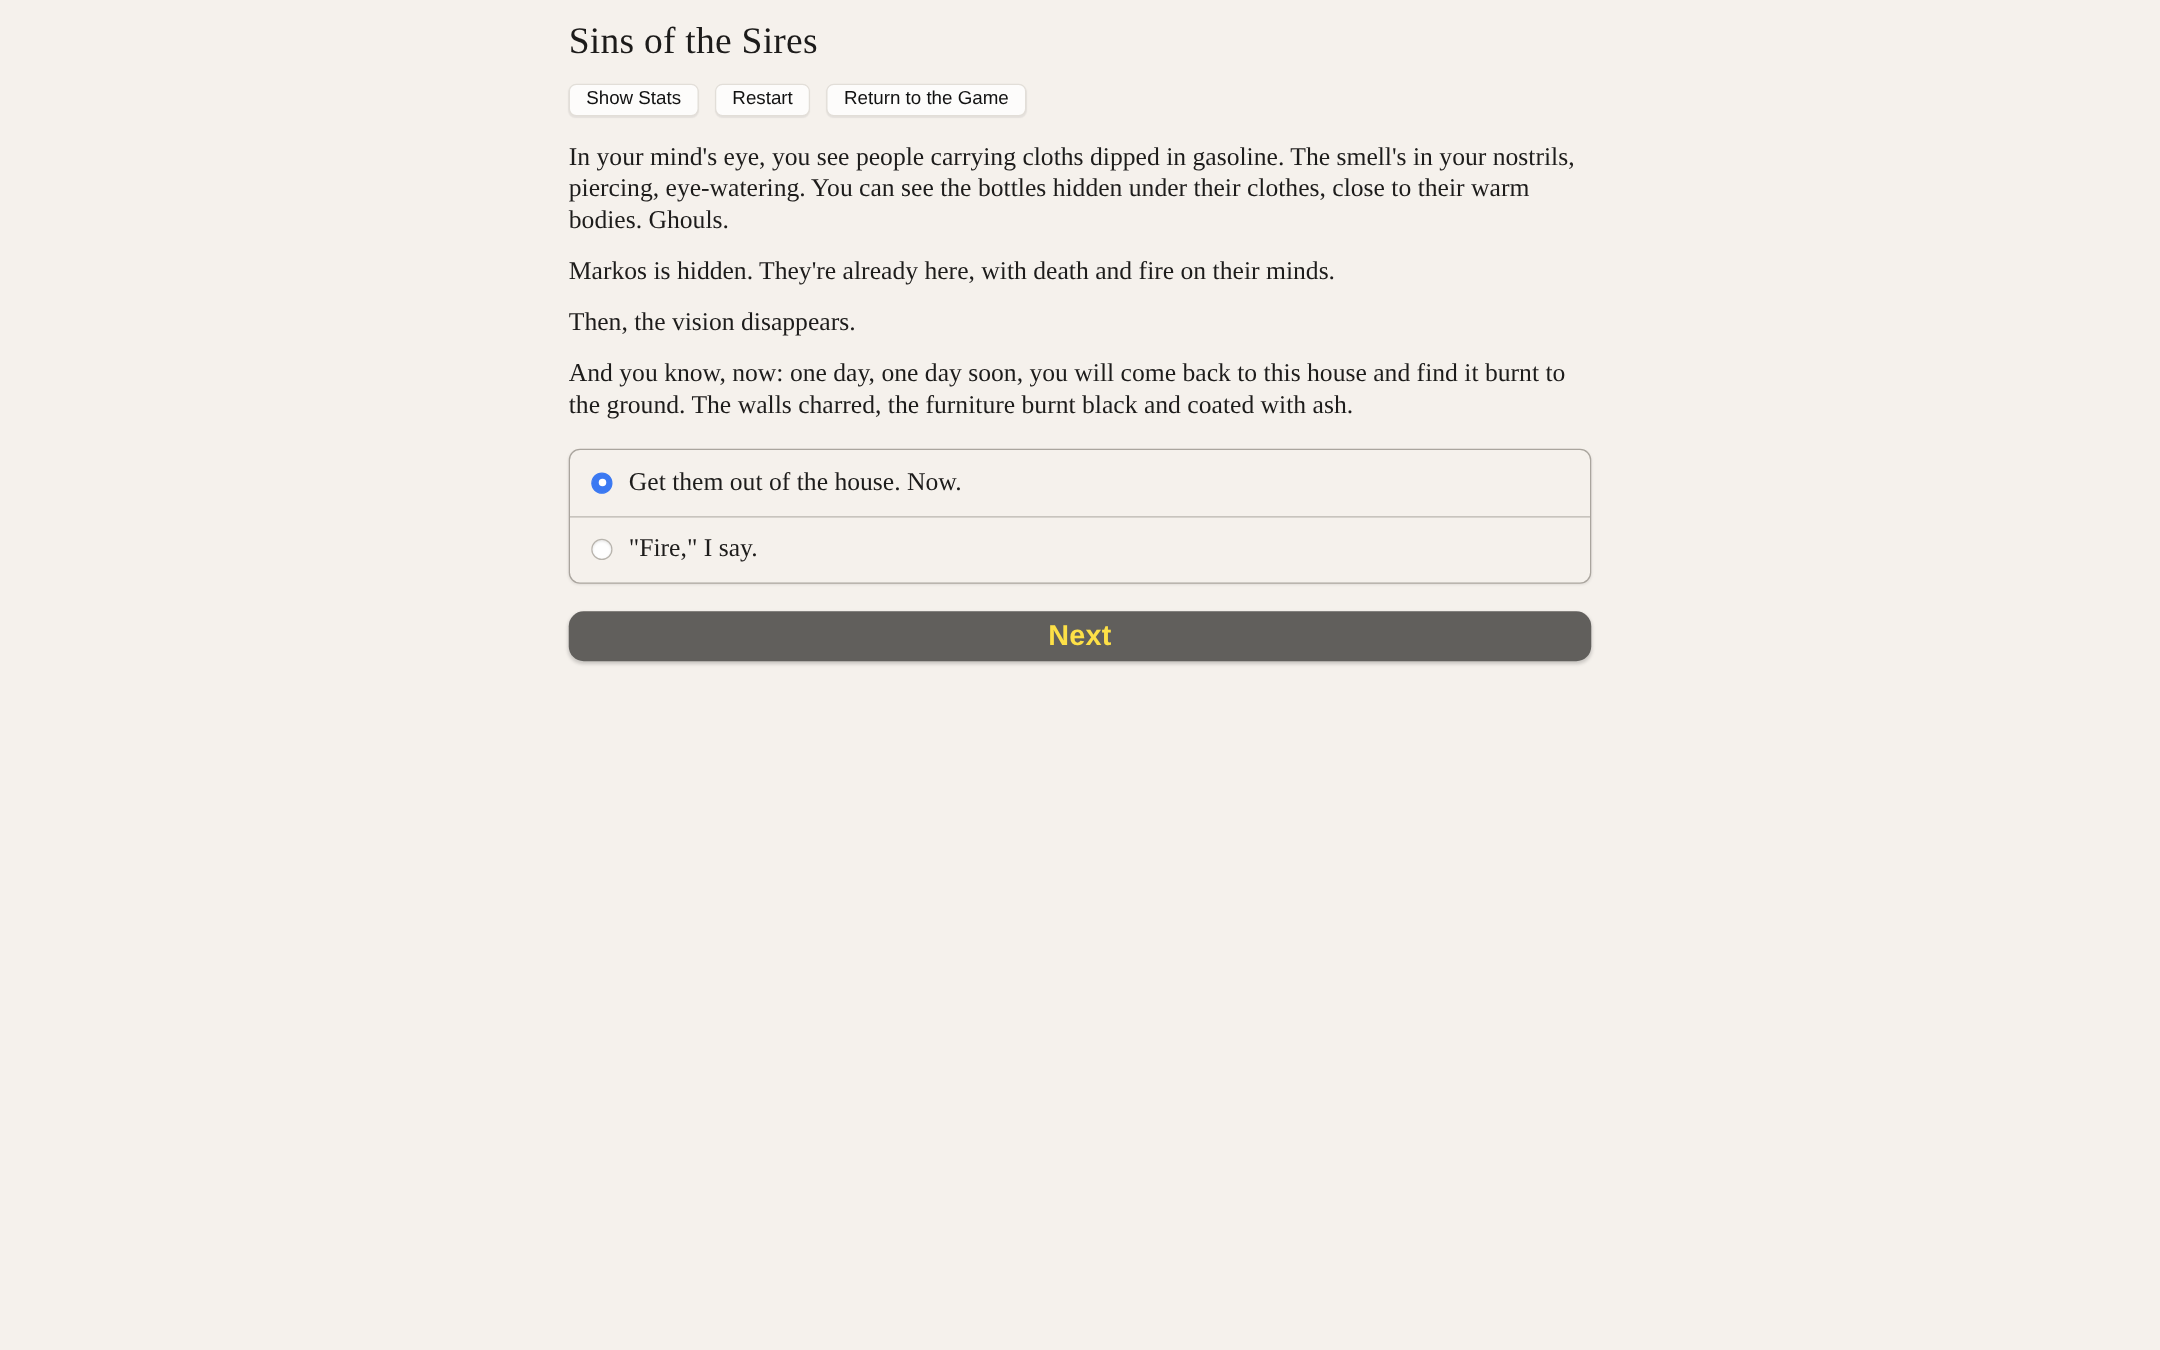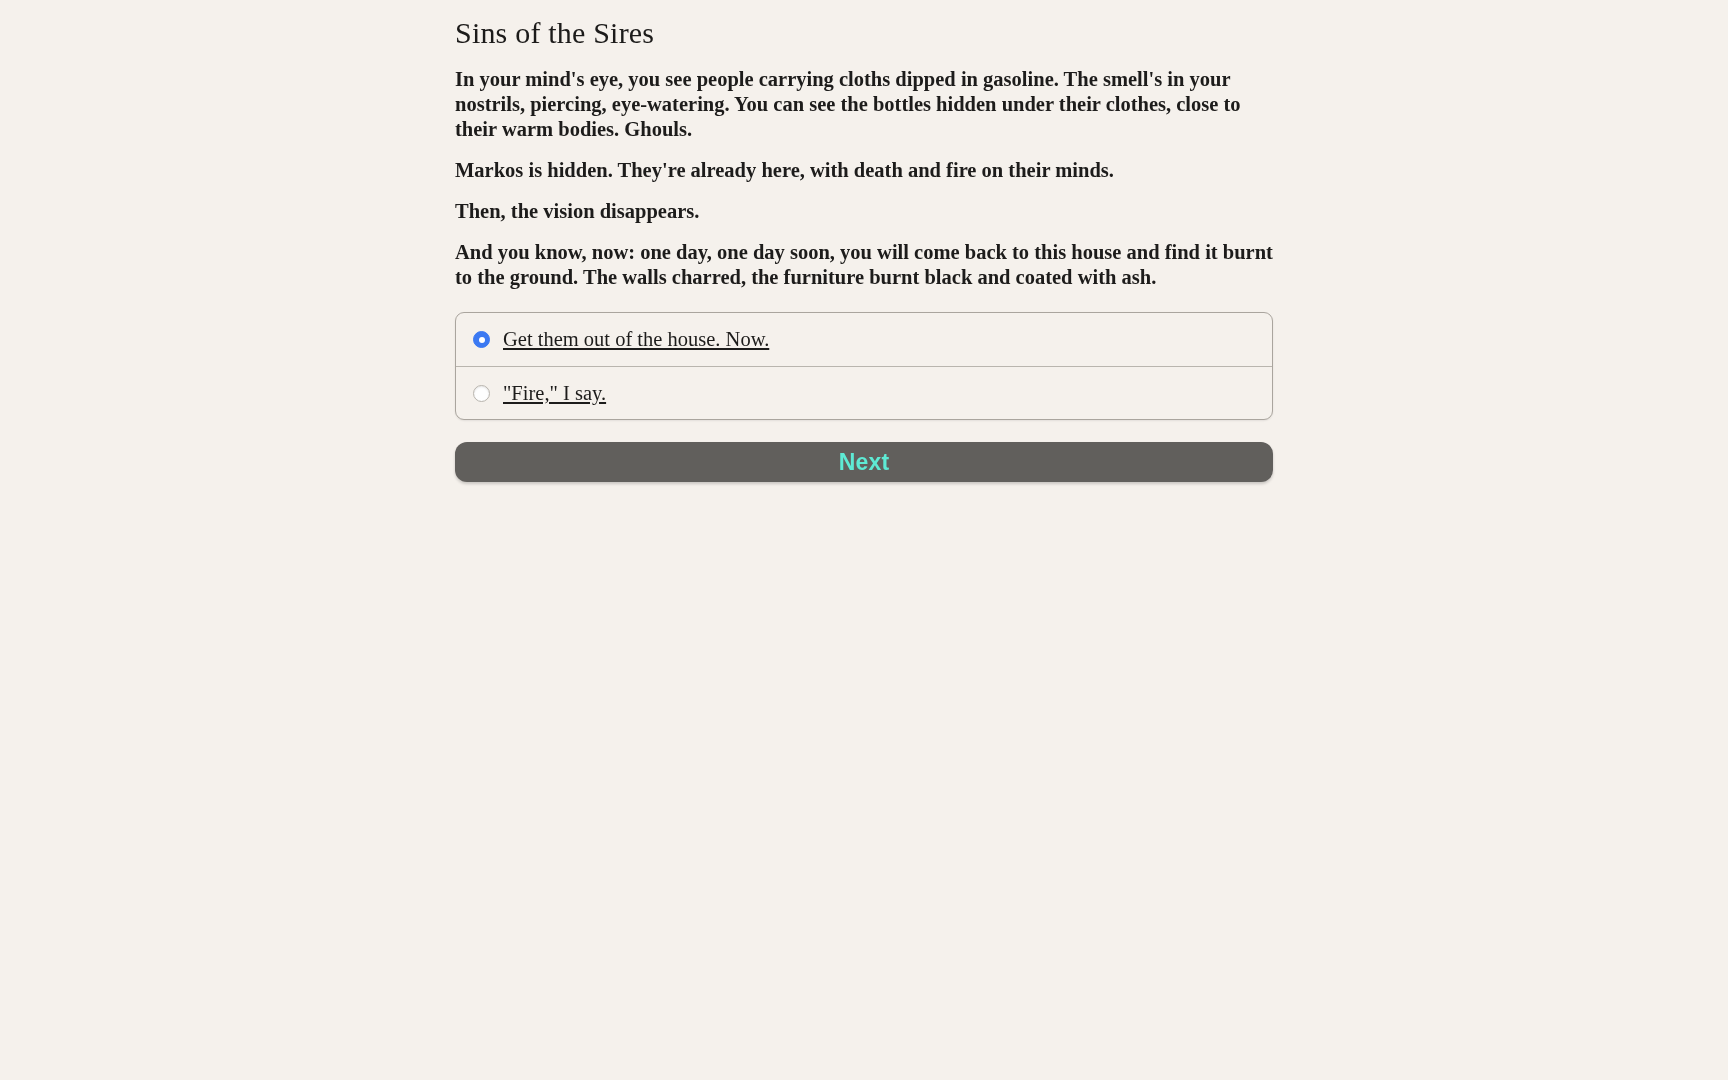--- a/index.html
+++ b/index.html
@@ -46,30 +46,28 @@
     padding: 3px 13px 4px;
     box-shadow: 0 1px 1px rgba(0,0,0,0.07);
     cursor: pointer;
     line-height: 1.1;
   }
   .story p {
     font-size: 20.5px;
     line-height: 25px;
     margin-bottom: 16px;
     color: #1d1c1b;
-    font-weight: bold;
   }
   .choices {
     margin-top: 22px;
     border: 1px solid #aaa59e;
     border-radius: 9px;
     background: #f5f1ec;
     overflow: hidden;
     box-shadow: 0 1px 2px rgba(0,0,0,0.08);
-    text-decoration: underline;
   }
   .choice-row {
     display: flex;
     align-items: center;
     gap: 13px;
     padding: 0 17px;
     height: 53px;
     cursor: pointer;
   }
   .choice-row + .choice-row { border-top: 1px solid #b9b5ae; }
@@ -103,37 +101,42 @@
     color: #1d1c1b;
   }
   .next-button {
     display: block;
     width: 100%;
     height: 40px;
     margin-top: 22px;
     border: none;
     border-radius: 12px;
     background: #615f5c;
-    color: #5eead4;
+    color: #fde047;
     font-family: "Liberation Sans", sans-serif;
     font-size: 23px;
     font-weight: bold;
     letter-spacing: 0.2px;
     cursor: pointer;
     box-shadow: 0 2px 3px rgba(0,0,0,0.18);
   }
 </style>
 </head>
 <body>
 
 <div class="viewport">
   <div class="column">
 
     <h1 class="game-title">Sins of the Sires</h1>
 
+    <div class="toolbar">
+      <button class="tb">Show Stats</button>
+      <button class="tb">Restart</button>
+      <button class="tb">Return to the Game</button>
+    </div>
 
     <div class="story">
       <p>In your mind's eye, you see people carrying cloths dipped in gasoline. The smell's in your nostrils, piercing, eye-watering. You can see the bottles hidden under their clothes, close to their warm bodies. Ghouls.</p>
       <p>Markos is hidden. They're already here, with death and fire on their minds.</p>
       <p>Then, the vision disappears.</p>
       <p>And you know, now: one day, one day soon, you will come back to this house and find it burnt to the ground. The walls charred, the furniture burnt black and coated with ash.</p>
     </div>
 
     <div class="choices">
       <div class="choice-row">

